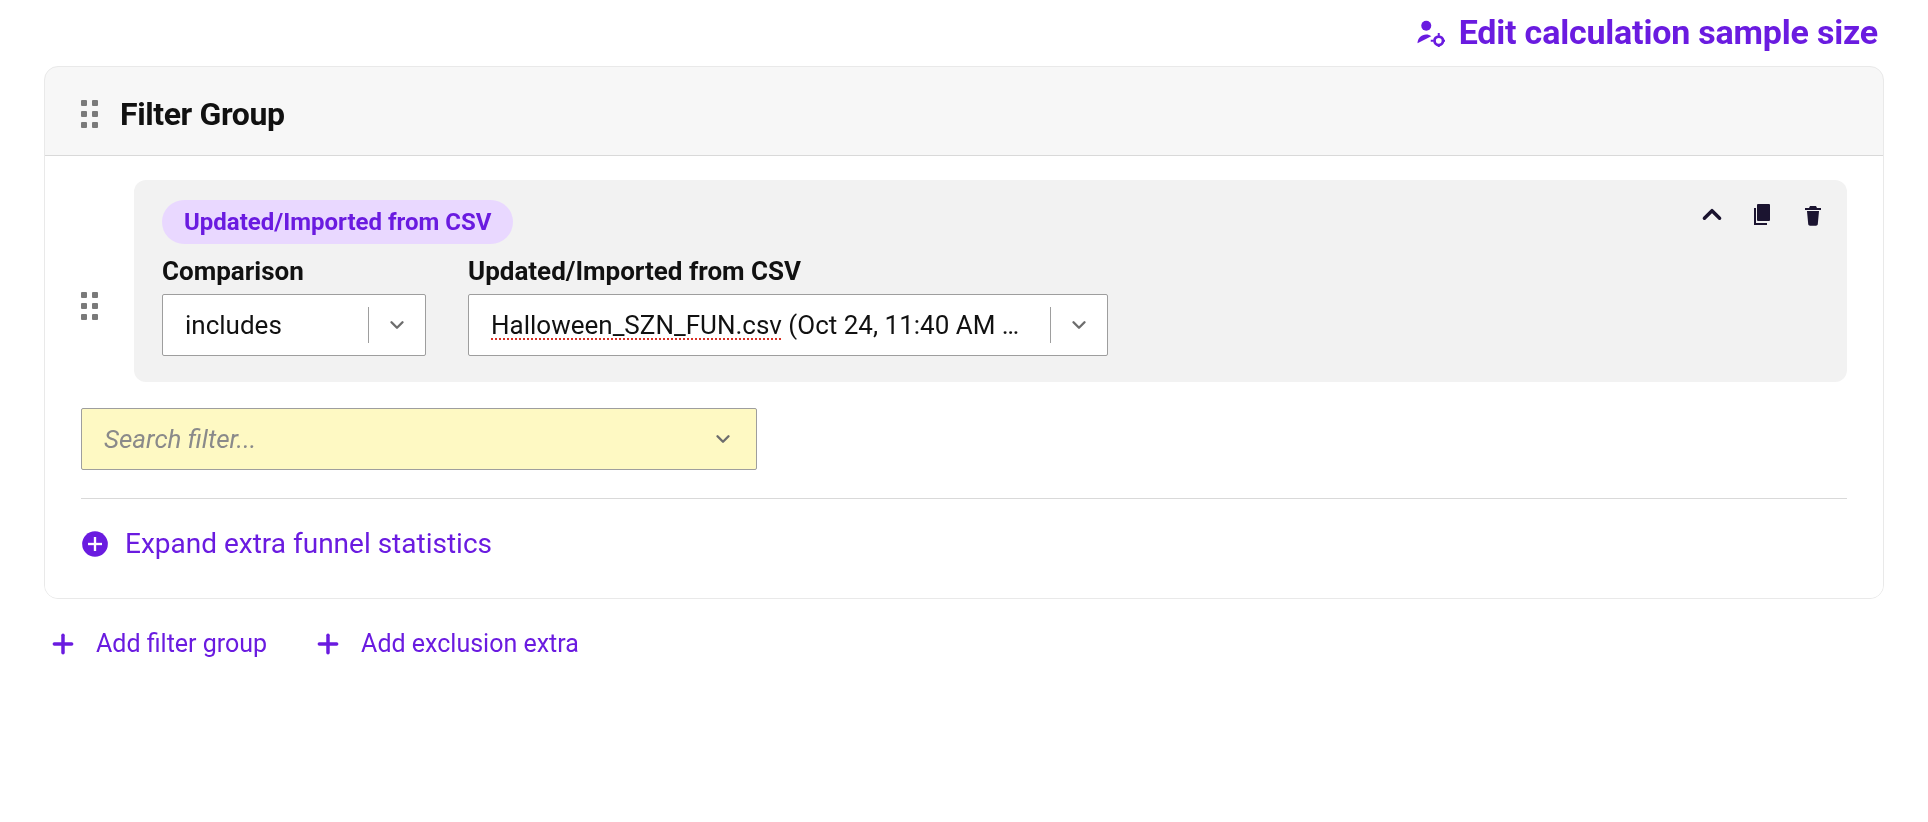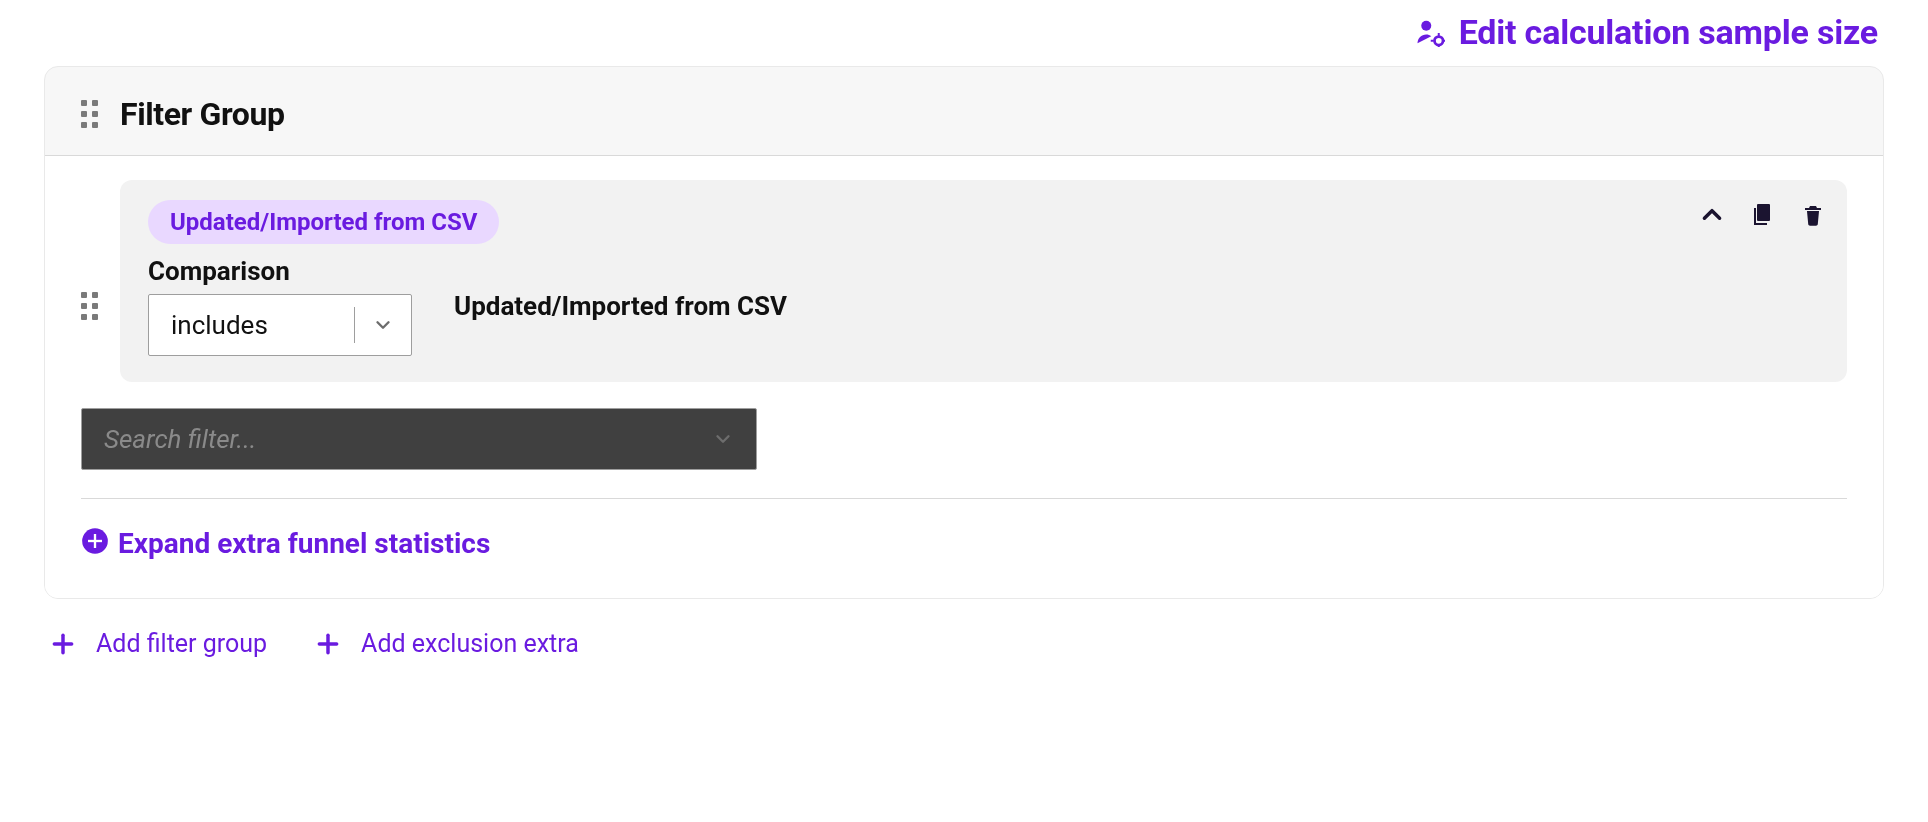--- a/index.html
+++ b/index.html
@@ -78,21 +78,21 @@
   }
 
   .panel-body {
     background: #ffffff;
     padding: 24px 36px 4px 36px;
   }
 
   .filter-row {
     display: flex;
     align-items: stretch;
-    gap: 22px;
+    gap: 36px;
   }
   .row-grip {
     display: flex;
     align-items: center;
     padding-top: 50px;
   }
   .filter-card {
     flex: 1;
     background: var(--panel-inner);
     border-radius: 12px;
@@ -120,21 +120,21 @@
   }
   .card-actions .action {
     cursor: pointer;
     display: inline-flex;
     align-items: center;
   }
 
   .fields {
     display: flex;
     gap: 42px;
-    align-items: center;
+    align-items: flex-start;
   }
   .field { display: flex; flex-direction: column; gap: 8px; }
   .field-label { font-size: 26px; font-weight: 700; }
   .select {
     background: #ffffff;
     border: 1px solid var(--border);
     border-radius: 2px;
     height: 62px;
     display: flex;
     align-items: center;
@@ -168,21 +168,21 @@
     text-decoration-color: var(--red-wavy);
     text-decoration-thickness: 2px;
     text-underline-offset: 4px;
   }
 
   .search-row {
     margin-top: 26px;
   }
   .search-select {
     width: 676px;
-    background: #404040;
+    background: #fef9c3;
     border: 1px solid var(--border);
     border-radius: 2px;
     height: 62px;
     display: flex;
     align-items: center;
     padding: 0 22px;
     gap: 7px;
     cursor: pointer;
   }
   .search-select .placeholder {
@@ -204,23 +204,24 @@
   .estimate {
     font-size: 26px;
     display: flex;
     align-items: baseline;
     gap: 10px;
   }
   .estimate .label { font-weight: 700; }
   .estimate .approx { font-weight: 700; }
   .expand-link {
     display: inline-flex;
-    gap: 9px;
+    align-items: center;
+    gap: 16px;
     color: var(--purple);
-    font-weight: 700;
+    font-weight: 400;
     font-size: 28px;
     cursor: pointer;
   }
 
   .bottom-actions {
     display: flex;
     gap: 48px;
     padding: 30px 6px 0 6px;
   }
   .add-link {
@@ -323,20 +324,31 @@
                 <span class="caret">
                   <svg width="22" height="22" viewBox="0 0 24 24" fill="none" stroke="currentColor" stroke-width="2.6" stroke-linecap="round" stroke-linejoin="round">
                       <polyline points="6 9 12 15 18 9"></polyline>
                     </svg>
                 </span>
               </div>
             </div>
 
             <div class="field">
               <span class="field-label">Updated/Imported from CSV</span>
+              <div class="select csv-select">
+                <span class="value">
+                  <span class="file">Halloween_SZN_FUN.csv</span><span> (Oct 24, 11:40 AM P…</span>
+                </span>
+                <span class="divider"></span>
+                <span class="caret">
+                  <svg width="22" height="22" viewBox="0 0 24 24" fill="none" stroke="currentColor" stroke-width="2.6" stroke-linecap="round" stroke-linejoin="round">
+                      <polyline points="6 9 12 15 18 9"></polyline>
+                    </svg>
+                </span>
+              </div>
             </div>
           </div>
         </div>
       </div>
 
       <div class="search-row">
         <div class="search-select">
           <span class="placeholder">Search filter...</span>
           <span class="caret">
             <svg width="22" height="22" viewBox="0 0 24 24" fill="none" stroke="currentColor" stroke-width="2.6" stroke-linecap="round" stroke-linejoin="round">

